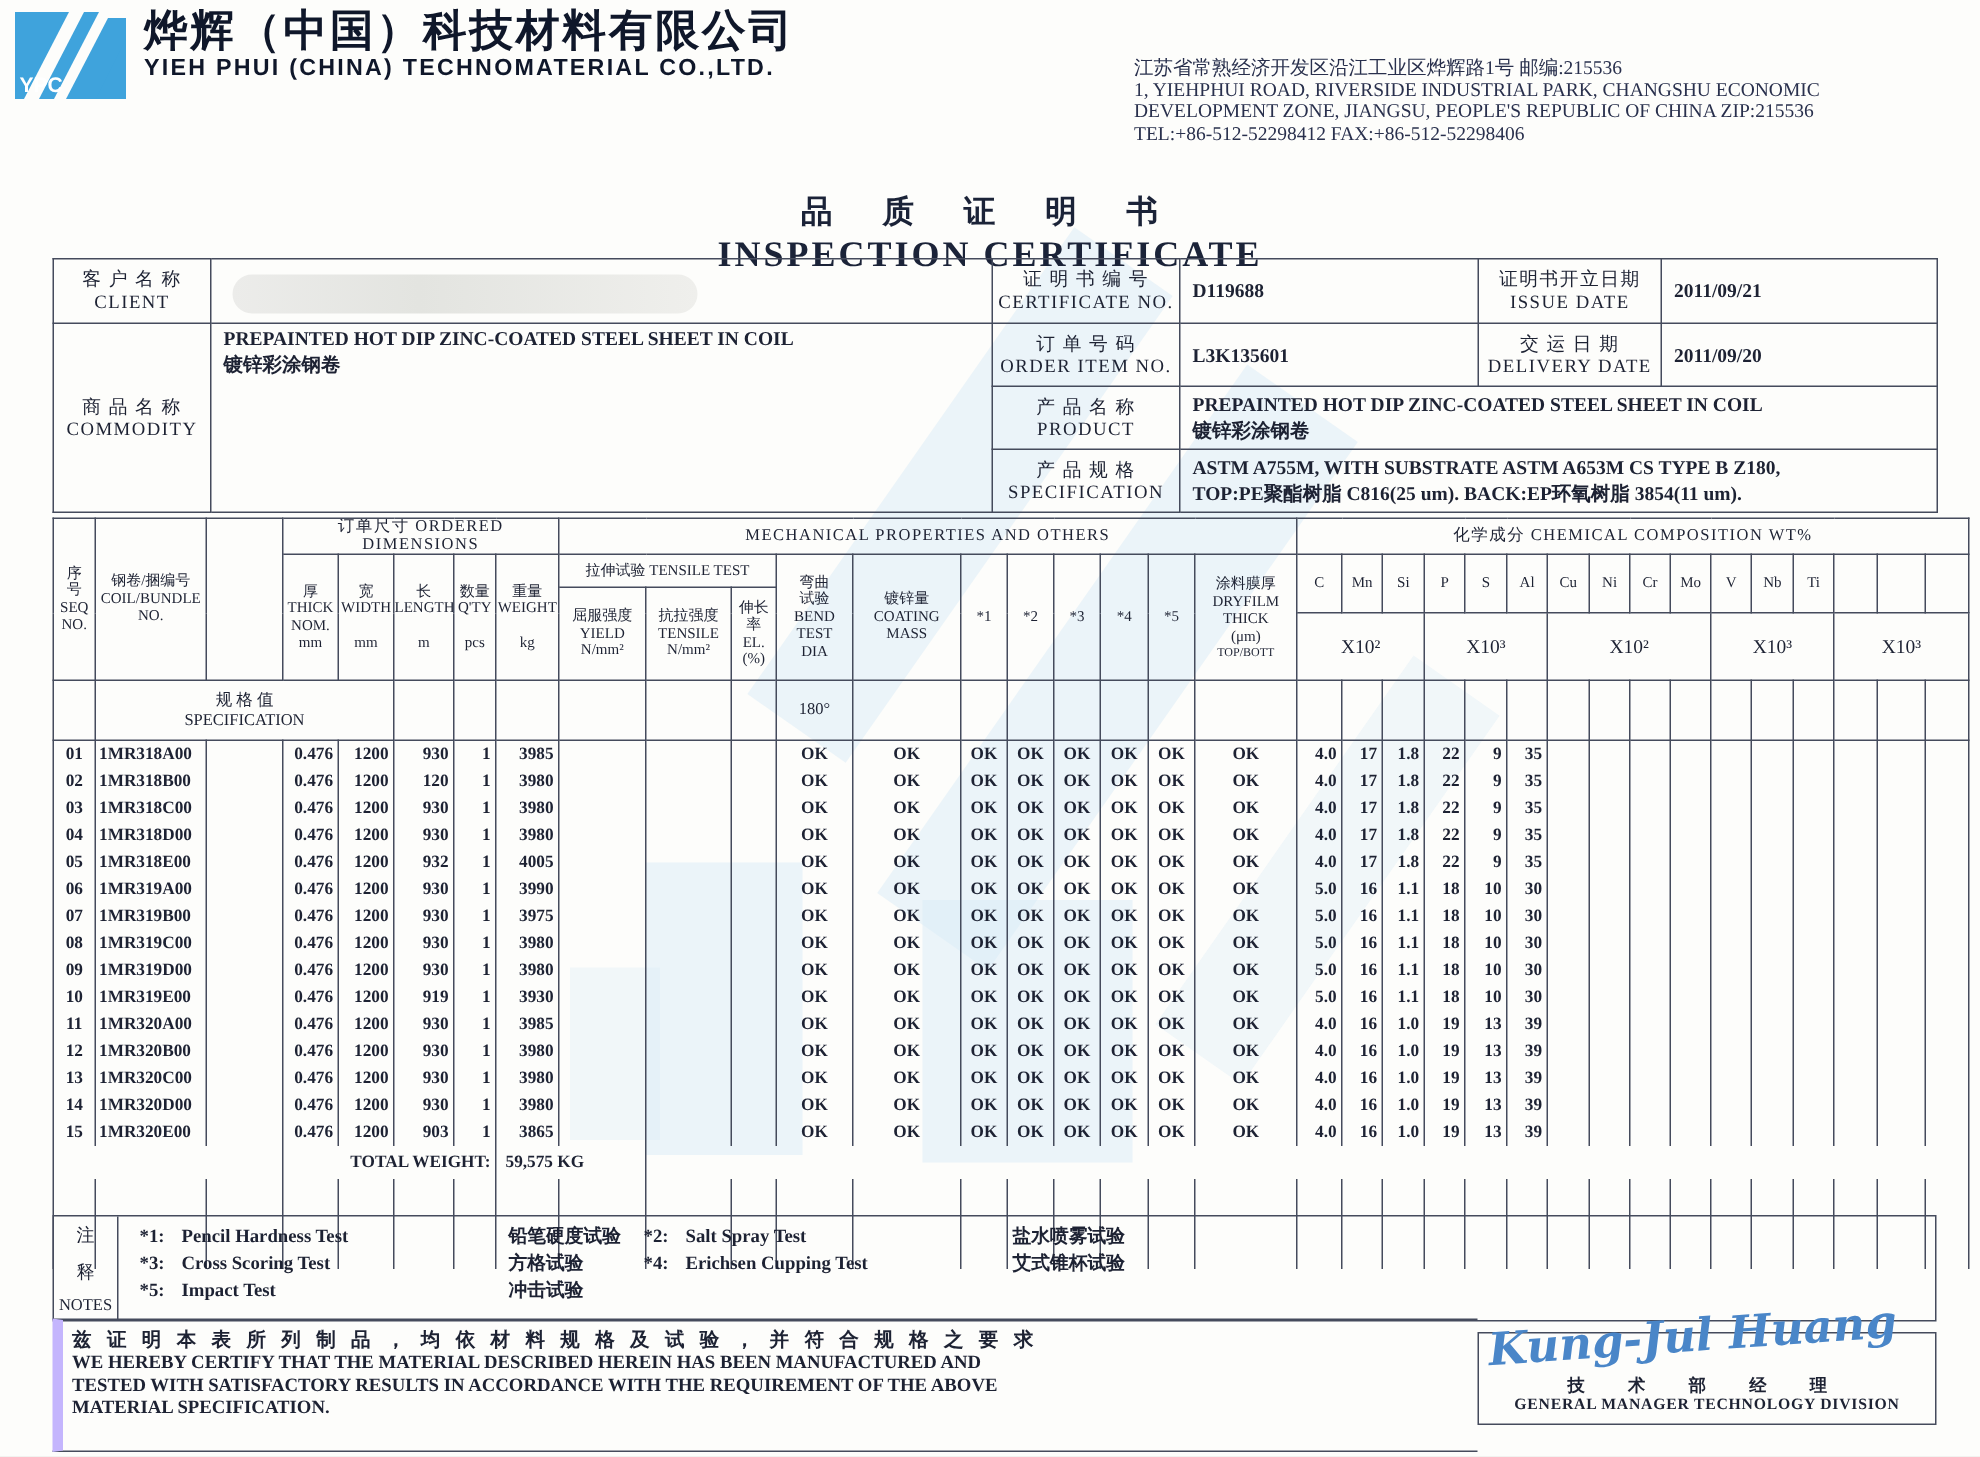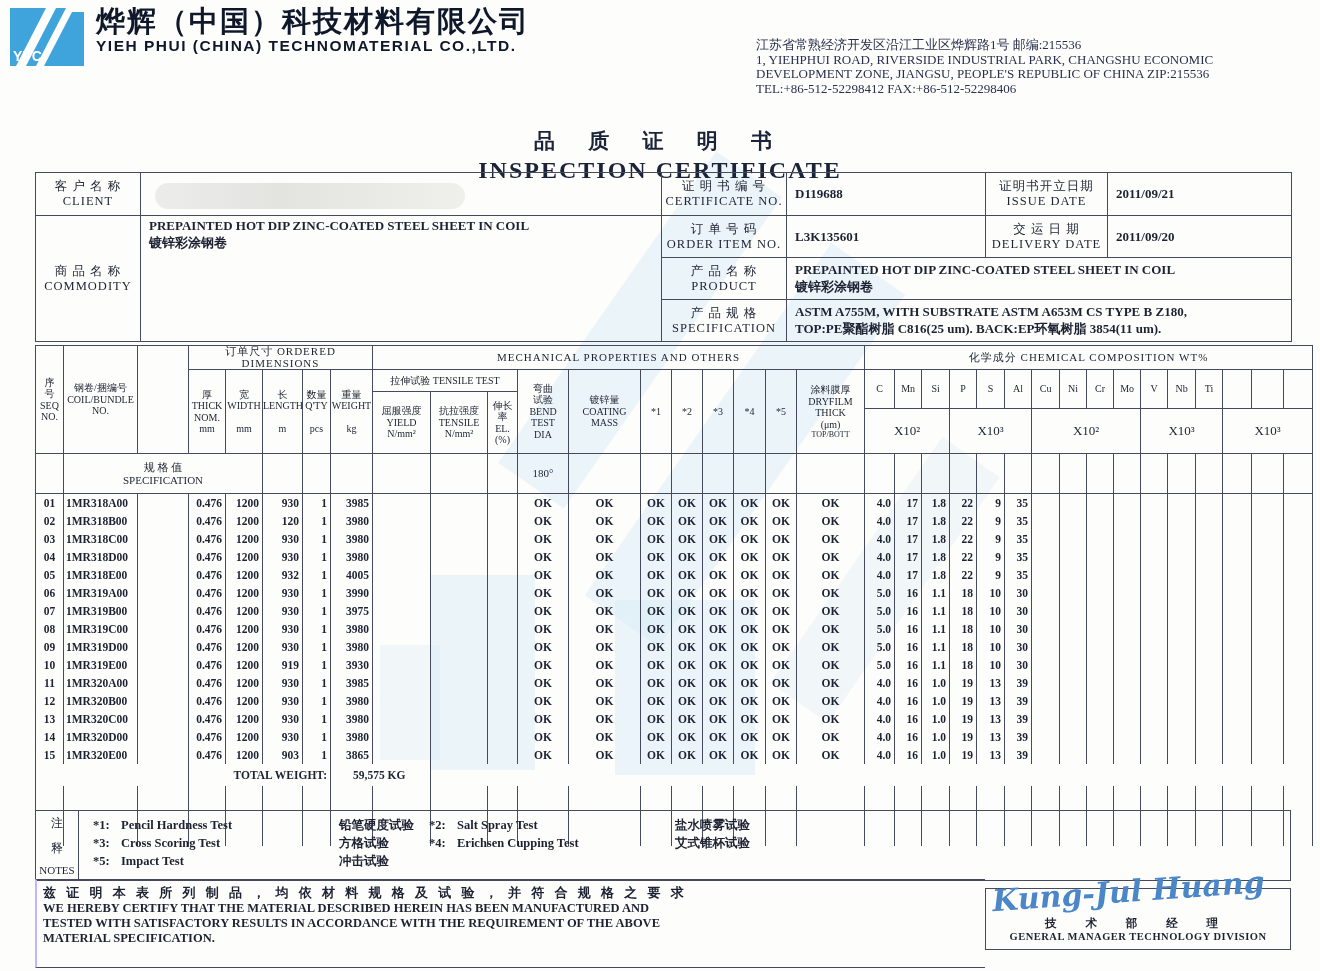--- a/index.html
+++ b/index.html
@@ -53,21 +53,21 @@
          border:1px solid #454b5c;display:flex;}
   .notes-label{width:42px;border-right:1px solid #454b5c;display:flex;flex-direction:column;
                justify-content:space-between;align-items:center;padding:4px 0;font-size:12px;}
   .notes-label .en{font-size:11px;}
   .notes-body{padding:4px 0 0 14px;width:700px;}
   .note-item{display:inline-flex;width:48%;font-size:12.5px;font-weight:600;line-height:16px;}
   .nc{width:28px;}
   .ne{width:218px;}
   
   .certify{position:absolute;left:35px;top:879px;width:950px;height:89px;
-           border-bottom:1px solid #454b5c;border-left:2px solid #c4b5fd;border-top:1px solid #454b5c;
+           border-bottom:1px solid #454b5c;border-left:7px solid #c4b5fd;border-top:1px solid #454b5c;
            padding:4px 0 0 6px;box-sizing:border-box;}
   .certify .zh{font-size:13px;letter-spacing:3.5px;font-weight:600;line-height:17px;}
   .certify .en{font-size:12.5px;font-weight:600;line-height:15px;}
   .sigbox{position:absolute;left:985px;top:888px;width:306px;height:62px;
           border:1px solid #454b5c;box-sizing:border-box;}
   .sig-script{position:absolute;left:992px;top:872px;width:320px;font-size:30px;color:#4a86c8;
               font-style:italic;font-weight:bold;transform:rotate(-4deg);z-index:2;
               font-family:"DejaVu Serif",serif;white-space:nowrap;}
   .signer{position:absolute;left:985px;top:916px;width:306px;text-align:center;}
   .signer .zh{font-size:11.5px;letter-spacing:13px;font-weight:600;}
@@ -882,21 +882,21 @@
             <td class="d al"></td>
             <td class="d al"></td>
             <td class="d al"></td>
             <td class="d al"></td>
           </tr>
         </tbody>
       <tbody>
         <tr class="total-row">
           <td colspan="3" class="d"></td>
           <td colspan="4" class="d ar">TOTAL WEIGHT:</td>
-          <td colspan="2" class="d al" style="padding-left:22px">59,575 KG</td>
+          <td colspan="2" class="d al" style="padding-left:6px">59,575 KG</td>
           <td colspan="26" class="d"></td>
         </tr>
       <tr class="filler-row">
             <td class="d ac"></td>
             <td class="d al"></td>
             <td class="d al"></td>
             <td class="d ar"></td>
             <td class="d ar"></td>
             <td class="d ar"></td>
             <td class="d ar"></td>

